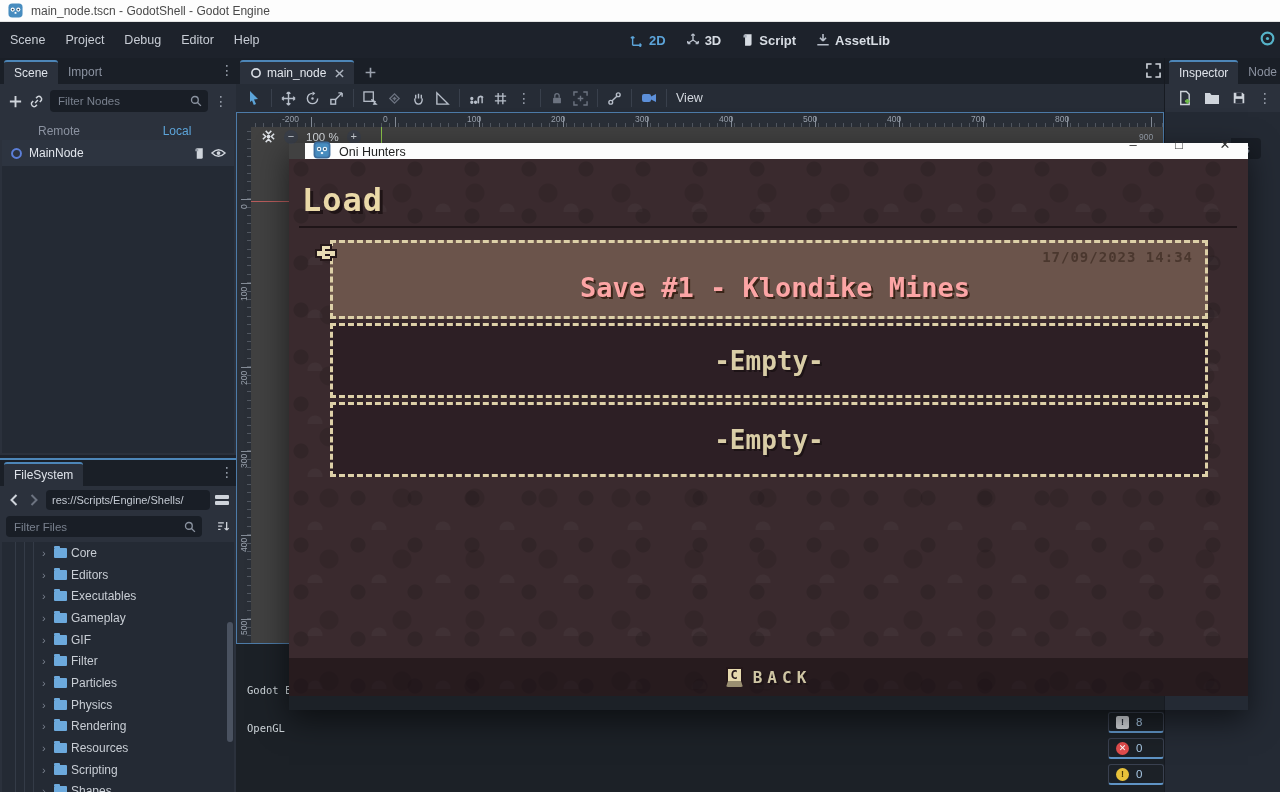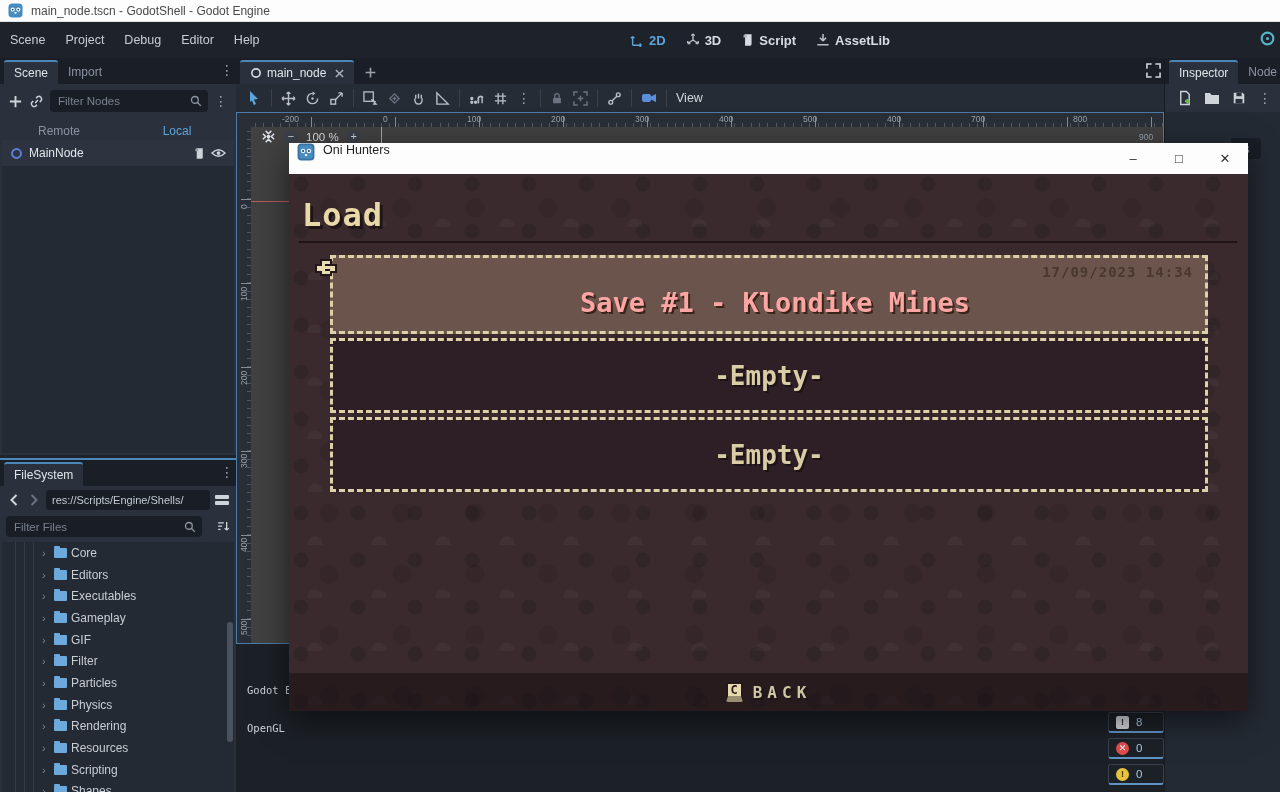--- a/index.html
+++ b/index.html
@@ -77,21 +77,21 @@
   #badges{position:absolute;right:0px;top:68px;display:flex;flex-direction:column;gap:5px;}
   .badge{width:56px;height:21px;border:1px solid #3a4150;border-bottom:2px solid #5f93c4;border-radius:3px;
     display:flex;align-items:center;gap:7px;padding-left:7px;box-sizing:border-box;color:#a9c9e6;font-size:11.5px;}
   .bico{width:13px;height:13px;border-radius:2px;display:flex;align-items:center;justify-content:center;
     font-size:9px;font-weight:bold;line-height:1;}
   .bico.info{background:#d6d9dd;color:#2b313c;}
   .bico.err{background:#e04c4c;border-radius:50%;color:#fff;}
   .bico.warn{background:#e8c23a;border-radius:50%;color:#4a3a08;}
   
   #game-window{left:289px;top:143px;width:959px;height:567px;box-shadow:0 10px 30px rgba(0,0,0,.55);z-index:50;}
-  #gw-titlebar{height:31px;background:#fdfdfd;display:flex;align-items:flex-start;padding-left:8px;gap:8px;color:#222;font-size:12.5px;}
+  #gw-titlebar{height:16px;background:#fdfdfd;display:flex;align-items:flex-end;padding-left:8px;gap:8px;color:#222;font-size:12.5px;margin-left:16px;}
   #gw-buttons{margin-left:auto;display:flex;height:30px;}
   .gw-btn{width:46px;display:flex;align-items:center;justify-content:center;color:#333;font-size:13px;}
   #gw-content{position:relative;height:537px;background-color:#3a2a2e;overflow:hidden;
     background-image:radial-gradient(circle at 12px 10px,rgba(0,0,0,.13) 7px,transparent 8px),
       radial-gradient(circle at 40px 34px,rgba(0,0,0,.10) 9px,transparent 10px),
       radial-gradient(circle at 26px 52px,rgba(255,255,255,.03) 7px,transparent 8px);
     background-size:57px 47px,73px 61px,64px 53px;}
   .px{font-family:"DejaVu Sans Mono","Liberation Mono",monospace;font-weight:bold;}
   #gw-load-title{position:absolute;left:13px;top:22px;font-size:32px;color:#ead9a8;letter-spacing:1px;
     text-shadow:3px 3px 0 #1f1416;}
@@ -483,21 +483,21 @@
     <div class="ruler-v"></div>
     <span class="rnum" style="left:45px;top:1px">-200</span>
     <span class="rnum" style="left:146px;top:1px">0</span>
     <span class="rnum" style="left:230px;top:1px">100</span>
     <span class="rnum" style="left:314px;top:1px">200</span>
     <span class="rnum" style="left:398px;top:1px">300</span>
     <span class="rnum" style="left:482px;top:1px">400</span>
     <span class="rnum" style="left:566px;top:1px">500</span>
     <span class="rnum" style="left:650px;top:1px">400</span>
     <span class="rnum" style="left:734px;top:1px">700</span>
-    <span class="rnum" style="left:836px;top:1px">800</span>
+    <span class="rnum" style="left:818px;top:1px">800</span>
     <span class="rnum" style="left:902px;top:19px">900</span>
     <span class="rnum rnum-v" style="left:2px;top:96px">0</span>
     <span class="rnum rnum-v" style="left:2px;top:188px">100</span>
     <span class="rnum rnum-v" style="left:2px;top:272px">200</span>
     <span class="rnum rnum-v" style="left:2px;top:355px">300</span>
     <span class="rnum rnum-v" style="left:2px;top:439px">400</span>
     <span class="rnum rnum-v" style="left:2px;top:522px">500</span>
     <div id="axis-green"></div>
     <div id="line-red"></div>
     <div id="zoom-ctrls">

